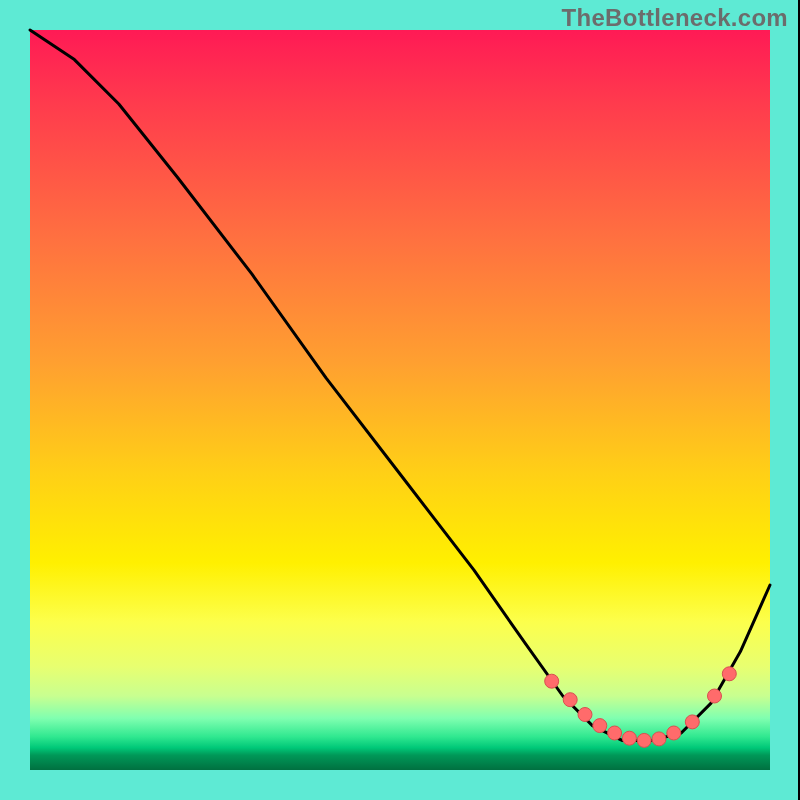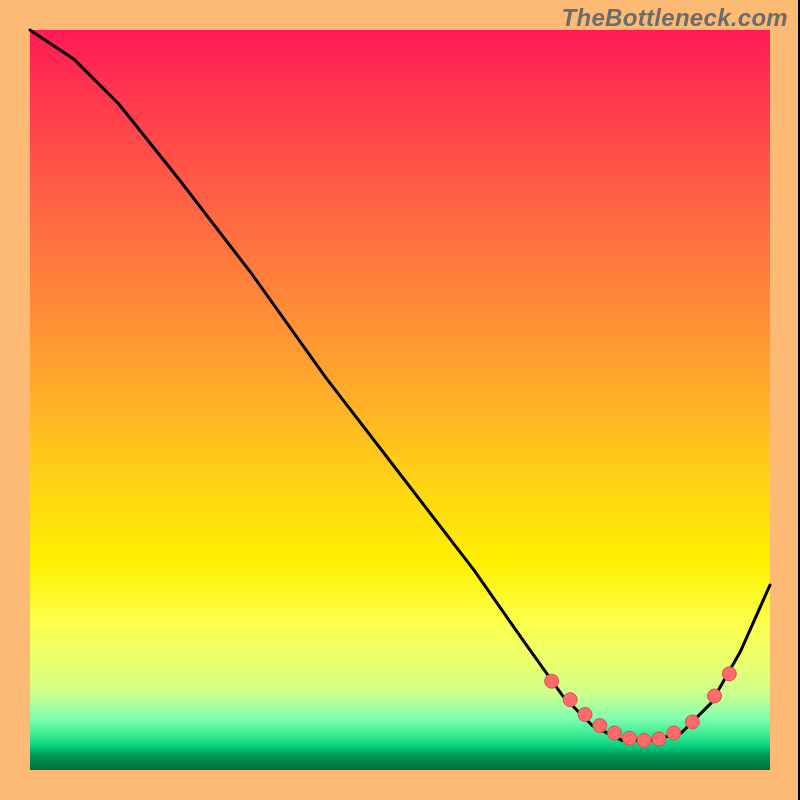--- a/index.html
+++ b/index.html
@@ -8,22 +8,21 @@
     width: 800px;
     height: 800px;
     background: #000;
     overflow: hidden;
     font-family: Arial, Helvetica, sans-serif;
   }
   .stage {
     position: relative;
     width: 798px;
     height: 800px;
-    background: #fdba74;
-    font-style: italic;
+    background: #5eead4;
   }
   .plot {
     position: absolute;
     left: 30px;
     top: 30px;
     width: 740px;
     height: 740px;
   }
   .gradient {
     position: absolute;

